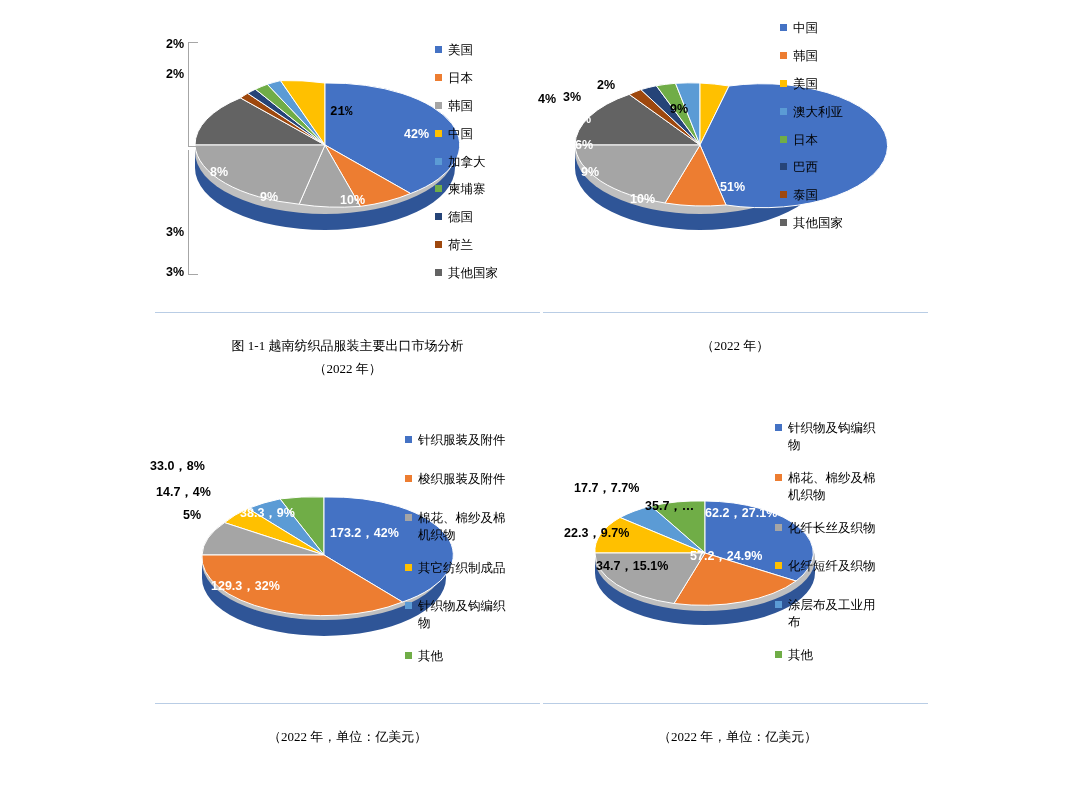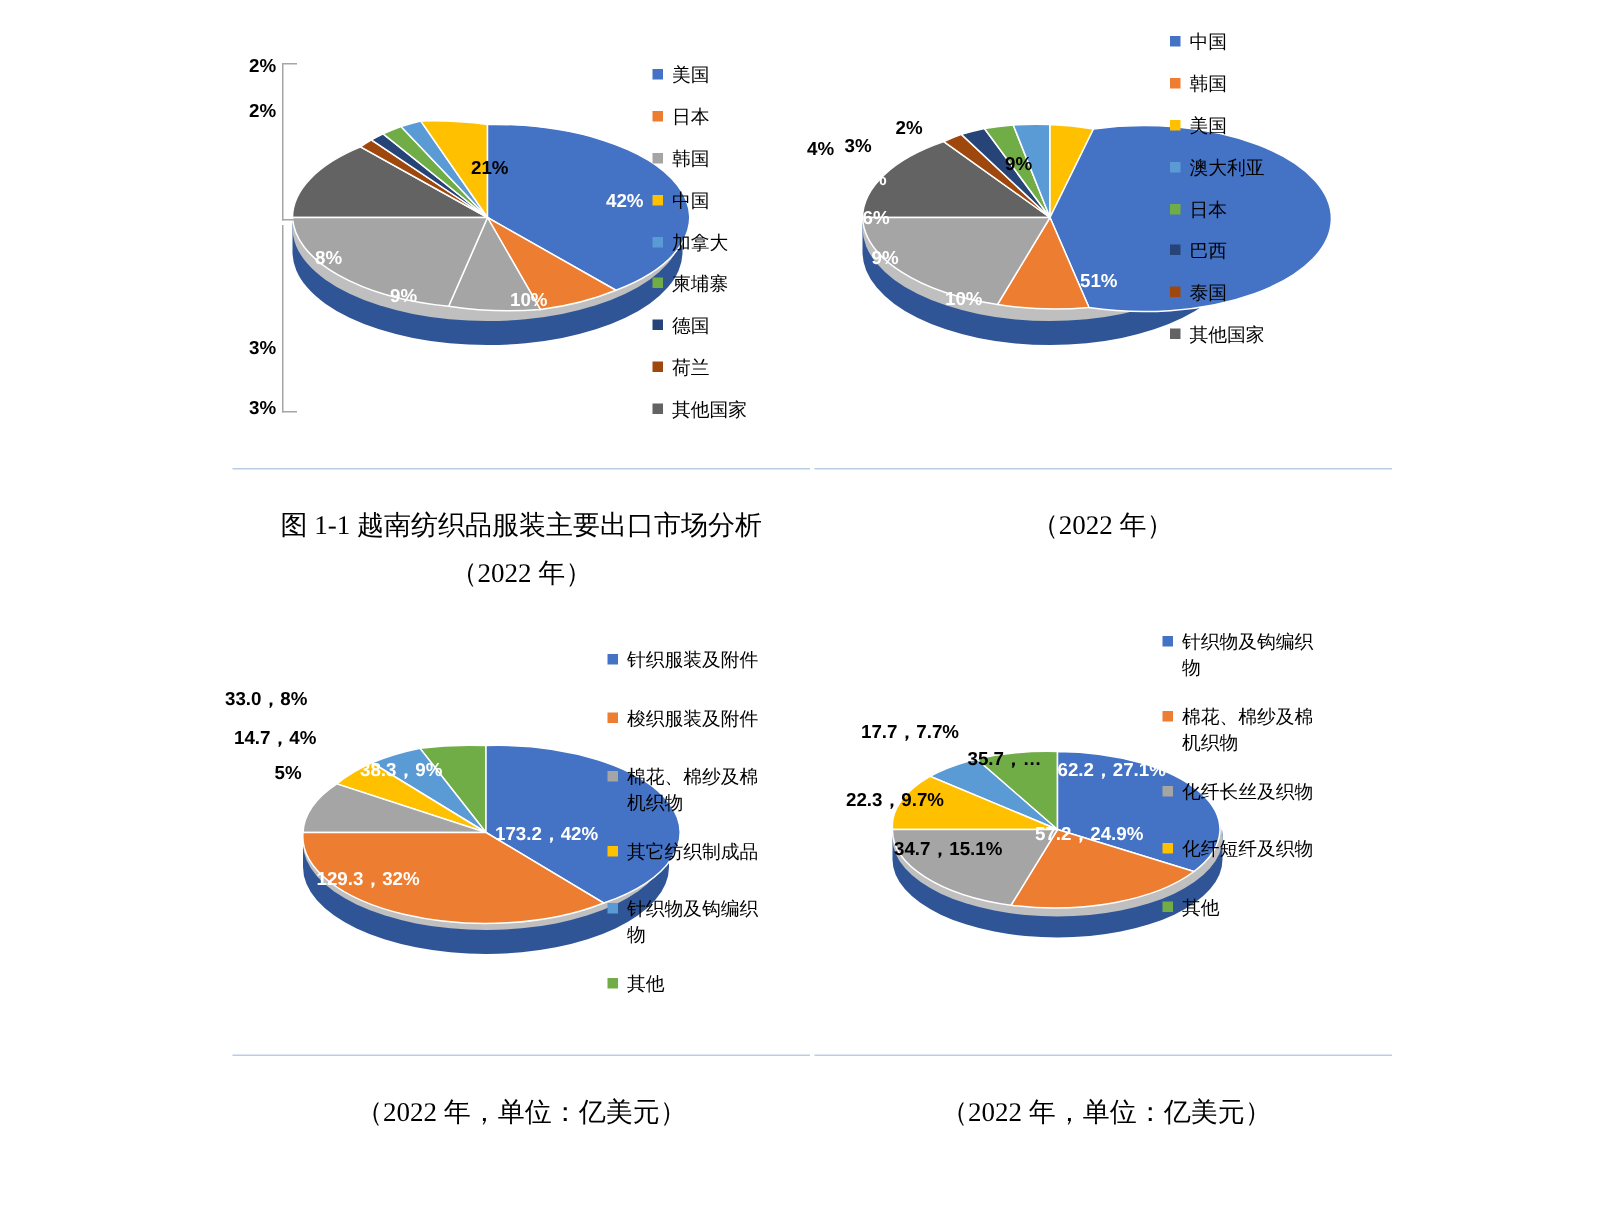--- a/index.html
+++ b/index.html
@@ -45,21 +45,21 @@
     margin-top: 4px;
     margin-right: 6px;
     flex: 0 0 auto;
   }
   .legend-label {
     white-space: pre-line;
   }
   .caption {
     position: absolute;
     text-align: center;
-    font-size: 18px;
+    font-size: 13px;
     line-height: 1.75;
     color: #000;
     font-family: "Liberation Serif", serif;
   }
   .rule {
     position: absolute;
     height: 1px;
     background: #b9cde5;
   }
   .dlabel {
@@ -112,21 +112,21 @@
         <path d="M145,115 L180.3,176.4 A130,62 0 0 1 119.1,174.2 Z" fill="#a5a5a5" stroke="#ffffff" stroke-width="1"></path>
 
         <path d="M145,115 L119.1,174.2 A130,62 0 0 1 15,115 Z" fill="#a5a5a5" stroke="#ffffff" stroke-width="1"></path>
       </svg>
     </div>
 
     <div class="dlabel" style="left:254px; top:117px;">42%</div>
     <div class="dlabel" style="left:190px; top:183px;">10%</div>
     <div class="dlabel" style="left:110px; top:180px;">9%</div>
     <div class="dlabel" style="left:60px; top:155px;">8%</div>
-    <div class="dlabel dark" style="left:164px; top:95px;">21%</div>
+    <div class="dlabel dark" style="left:180px; top:95px;font-family:Liberation Mono, monospace;">21%</div>
 
     <div class="dlabel dark" style="left:16px; top:27px;">2%</div>
     <div class="dlabel dark" style="left:16px; top:57px;">2%</div>
     <div class="dlabel dark" style="left:16px; top:215px;">3%</div>
     <div class="dlabel dark" style="left:16px; top:255px;">3%</div>
     <div class="leader" style="left:38px; top:32px; width:1px; height:105px;"></div>
     <div class="leader" style="left:38px; top:32px; width:10px; height:1px;"></div>
     <div class="leader" style="left:38px; top:136px; width:10px; height:1px;"></div>
     <div class="leader" style="left:38px; top:140px; width:1px; height:125px;"></div>
     <div class="leader" style="left:38px; top:264px; width:10px; height:1px;"></div>
@@ -269,21 +269,21 @@
         <path d="M144,95 L44.5,62.6 A122,58 0 0 1 68.0,48.5 Z" fill="#ffc000" stroke="#ffffff" stroke-width="1"></path>
 
         <path d="M144,95 L22,95 A122,58 0 0 1 44.5,62.6 Z" fill="#a5a5a5" stroke="#ffffff" stroke-width="1"></path>
 
         <path d="M144,95 L144,37 A122,58 0 0 1 222.5,142.0 Z" fill="#4472c4" stroke="#ffffff" stroke-width="1"></path>
 
         <path d="M144,95 L222.5,142.0 A122,58 0 0 1 22,95 Z" fill="#ed7d31" stroke="#ffffff" stroke-width="1"></path>
       </svg>
     </div>
 
-    <div class="dlabel" style="left:180px; top:128px;">173.2，42%</div>
+    <div class="dlabel" style="left:180px; top:105px;">173.2，42%</div>
     <div class="dlabel" style="left:61px; top:158px;">129.3，32%</div>
     <div class="dlabel dark" style="left:33px; top:88px;">5%</div>
     <div class="dlabel dark" style="left:6px; top:64px;">14.7，4%</div>
     <div class="dlabel dark" style="left:0px; top:38px;">33.0，8%</div>
     <div class="dlabel" style="left:90px; top:85px;">38.3，9%</div>
 
     <div class="legend" style="left:255px; top:12px; width:140px;">
       <div class="legend-item" style="margin-bottom:22px;">
           <span class="legend-swatch" style="background:#4472c4"></span>
           <span class="legend-label">针织服装及附件</span>
@@ -358,20 +358,25 @@
 机织物</span>
         </div>
       <div class="legend-item" style="margin-bottom:22px;">
           <span class="legend-swatch" style="background:#a5a5a5"></span>
           <span class="legend-label">化纤长丝及织物</span>
         </div>
       <div class="legend-item" style="margin-bottom:22px;">
           <span class="legend-swatch" style="background:#ffc000"></span>
           <span class="legend-label">化纤短纤及织物</span>
         </div>
+      <div class="legend-item" style="margin-bottom:16px;">
+          <span class="legend-swatch" style="background:#5b9bd5"></span>
+          <span class="legend-label">涂层布及工业用
+布</span>
+        </div>
       <div class="legend-item">
           <span class="legend-swatch" style="background:#70ad47"></span>
           <span class="legend-label">其他</span>
         </div>
     </div>
   </div>
 
   <div class="rule" style="left:543px; top:703px; width:385px;"></div>
   <div class="caption" style="left:540px; top:726px; width:395px;">
     <div>（2022 年，单位：亿美元）</div>

